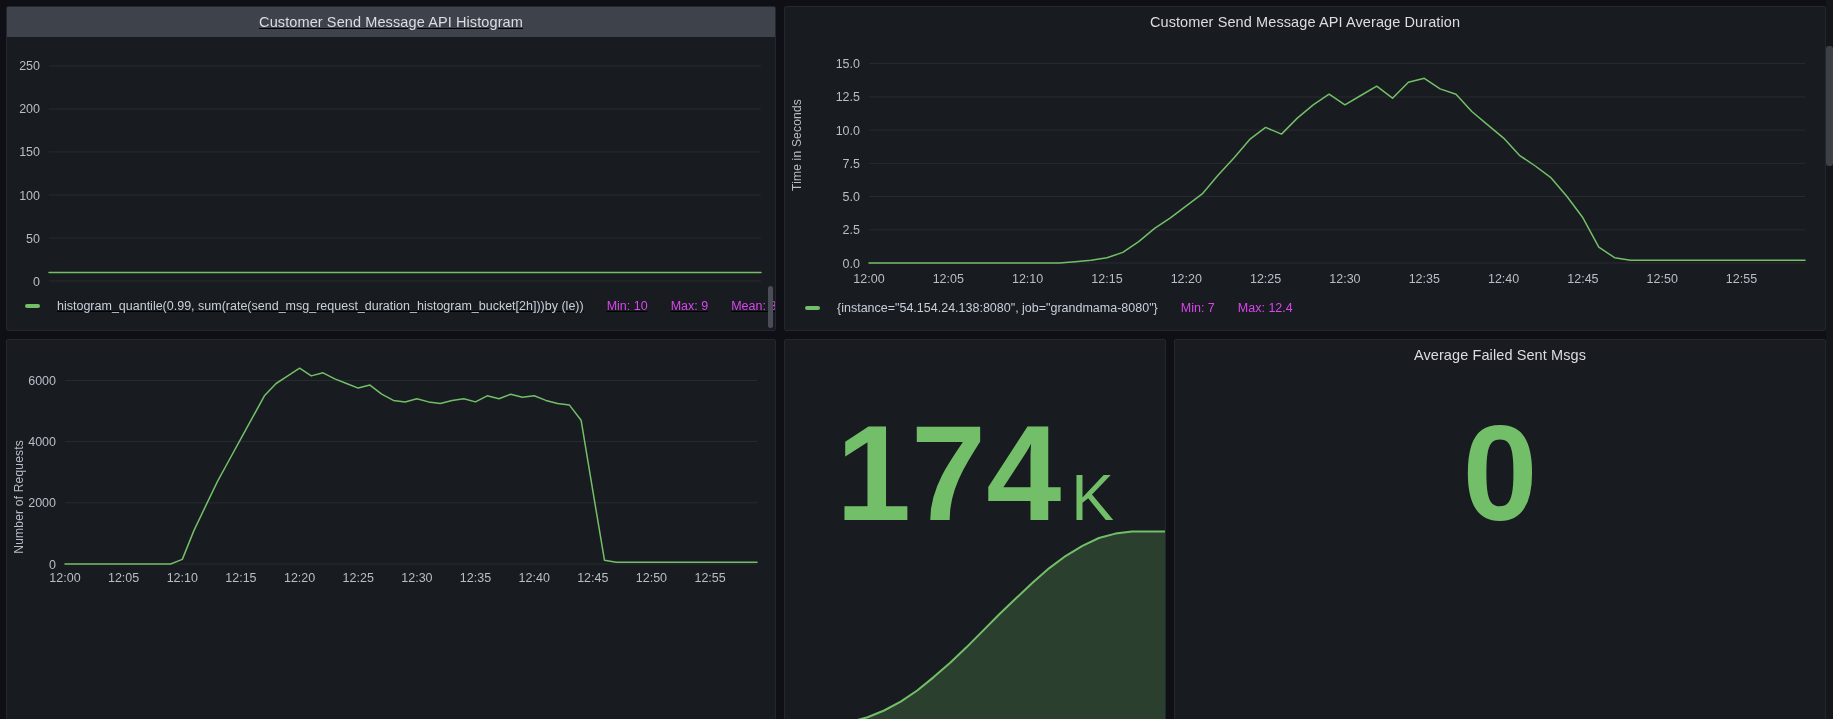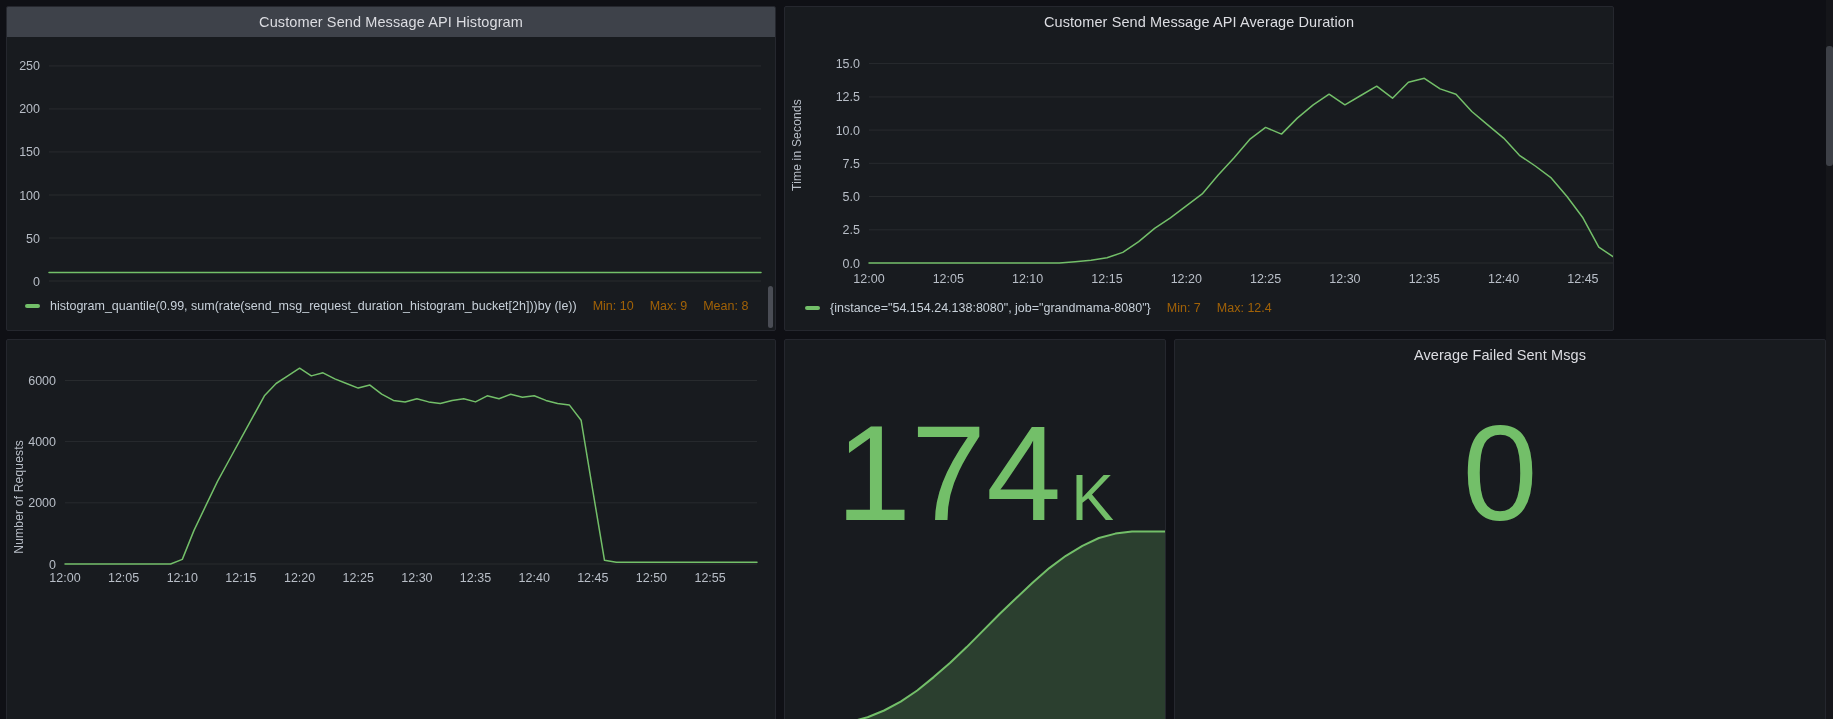--- a/index.html
+++ b/index.html
@@ -4,36 +4,36 @@
 <style>
   *{margin:0;padding:0;box-sizing:border-box;}
   html,body{width:1833px;height:719px;overflow:hidden;background:#0f1015;
     font-family:"Liberation Sans",sans-serif;position:relative;}
   .panel{position:absolute;background:#181b1f;border:1px solid #25272e;border-radius:2px;overflow:hidden;}
   .panel-header{height:30px;display:flex;align-items:center;justify-content:center;cursor:pointer;}
   .panel-header .panel-title{font-size:14.5px;font-weight:500;color:#dcdde2;letter-spacing:.1px;white-space:nowrap;}
   .panel-header.highlight{background:#3e424a;}
   svg{display:block;}
   svg text.tick{fill:#b8bec7;font-size:12.5px;font-family:"Liberation Sans",sans-serif;}
-  .legend{display:flex;align-items:center;gap:16px;padding:10px 4px 0 18px;white-space:nowrap;
+  .legend{display:flex;align-items:center;gap:23px;padding:10px 4px 0 18px;white-space:nowrap;
     overflow:hidden;font-size:12.5px;color:#c7d0d9;}
-  .legend .stat{color:#a16207;}
+  .legend .stat{color:#d946ef;}
   .swatch{display:inline-block;width:15px;height:4px;border-radius:2px;background:#73bf69;flex:none;margin-right:-6px;}
   .y-title{position:absolute;writing-mode:vertical-rl;transform:rotate(180deg);
     font-size:12px;color:#b8bec7;letter-spacing:.2px;}
   .big-stat{position:absolute;left:0;right:0;top:66px;text-align:center;color:#73bf69;z-index:2;line-height:1;}
-  .big-stat .num{font-size:135px;font-weight:400;}
+  .big-stat .num{font-size:135px;font-weight:700;}
   .big-stat .unit{font-size:64px;font-weight:500;margin-left:10px;}
   .sparkline{position:absolute;left:0;top:170px;z-index:1;}
   .mini-scrollbar{position:absolute;right:2px;bottom:2px;width:5px;height:42px;background:#4a4d55;border-radius:3px;}
   .page-scrollbar{position:absolute;right:0;top:0;bottom:0;width:7px;background:#15161a;}
   .page-scrollbar .thumb{position:absolute;top:46px;right:0;width:7px;height:120px;background:#3d4047;border-radius:3px;}
   
-  #p-histogram{left:6px;top:6px;width:770px;height:325px;}
-  #p-duration{left:784px;top:6px;width:830px;height:325px;}
+  #p-histogram{left:6px;top:6px;width:770px;height:325px;text-decoration:underline;}
+  #p-duration{left:784px;top:6px;width:1042px;height:325px;}
   #p-throughput{left:6px;top:339px;width:770px;height:400px;}
   #p-success{left:784px;top:339px;width:382px;height:400px;}
   #p-failed{left:1174px;top:339px;width:652px;height:400px;}
   #p-duration .y-title{left:5px;top:92px;}
   #p-throughput .y-title{left:5px;top:100px;}
 </style>
 </head>
 <body>
 
 <div>

